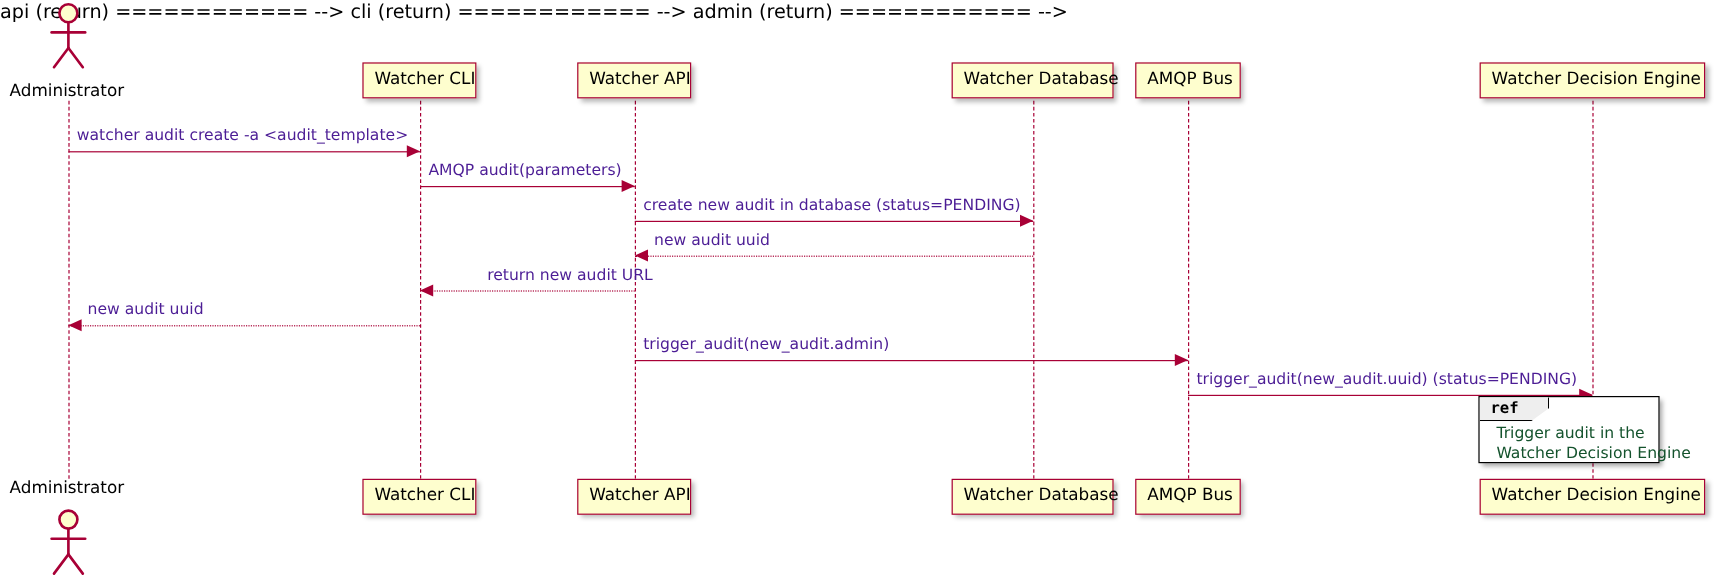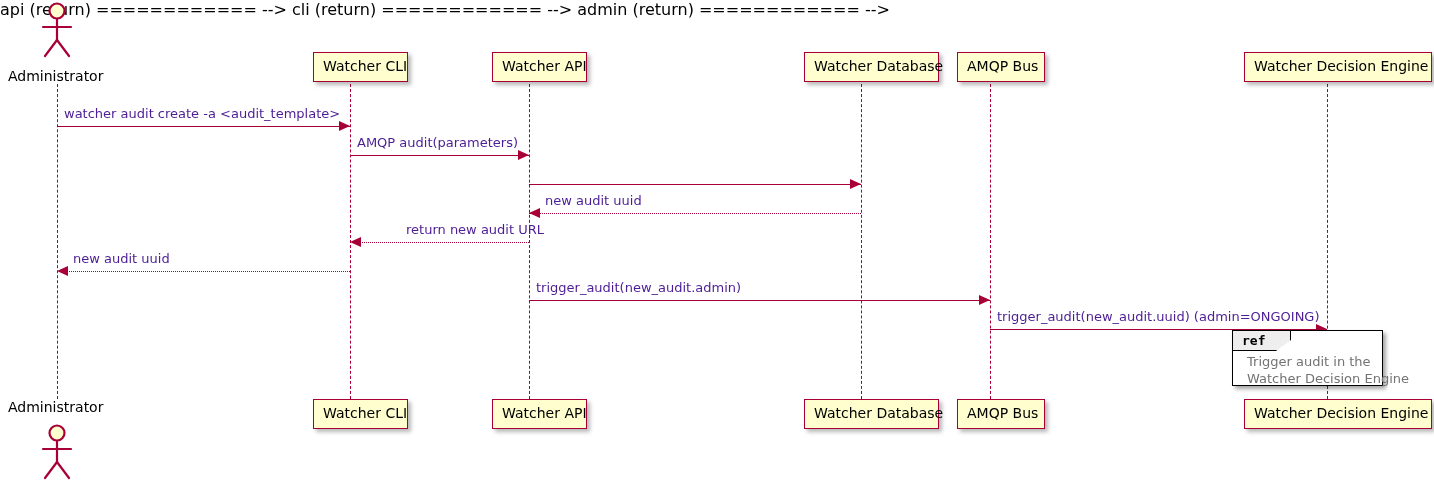--- a/index.html
+++ b/index.html
@@ -26,21 +26,20 @@
     border: 1.5px solid #A80036;
     color: #000000;
     font-size: 14px;
     line-height: 26px;
     height: 30px;
     text-align: center;
     white-space: nowrap;
     box-shadow: 3px 3px 4px rgba(0,0,0,0.28);
     padding: 0 9px;
     z-index: 5;
-    margin-left: 11px;
   }
 
   
   .actor {
     position: absolute;
     width: 46px;
     height: 56px;
     z-index: 5;
   }
   .actor svg { display: block; overflow: visible; }
@@ -120,21 +119,21 @@
     font-size: 13px;
     font-weight: bold;
     color: #000000;
     font-family: "DejaVu Sans Mono", monospace;
   }
   .ref-text {
     position: absolute;
     left: 14px;
     top: 22px;
     font-size: 13px;
-    color: #737373;
+    color: #14532d;
     line-height: 17px;
     white-space: pre;
   }
 </style>
 </head>
 <body>
 
 <div id="canvas">
 
   
@@ -172,20 +171,21 @@
   <div class="msg-label" style="left:64px; top:106px;">watcher audit create -a &lt;audit_template&gt;</div>
 
   
   <div class="msg-line" style="left:350px; top:155px; width:179px;"></div>
   <div class="arrow-head right" style="left:518px; top:150px;"></div>
   <div class="msg-label" style="left:357px; top:135px;">AMQP audit(parameters)</div>
 
   
   <div class="msg-line" style="left:529px; top:184px; width:332px;"></div>
   <div class="arrow-head right" style="left:850px; top:179px;"></div>
+  <div class="msg-label" style="left:536px; top:164px;">create new audit in database (status=PENDING)</div>
 
    api (return) ============ --&gt;
   <div class="msg-line dotted" style="left:529px; top:213px; width:332px;"></div>
   <div class="arrow-head left" style="left:529px; top:208px;"></div>
   <div class="msg-label" style="left:545px; top:193px;">new audit uuid</div>
 
    cli (return) ============ --&gt;
   <div class="msg-line dotted" style="left:350px; top:242px; width:179px;"></div>
   <div class="arrow-head left" style="left:350px; top:237px;"></div>
   <div class="msg-label" style="left:366px; top:222px;margin-left:40px;">return new audit URL</div>
@@ -196,21 +196,21 @@
   <div class="msg-label" style="left:73px; top:251px;">new audit uuid</div>
 
   
   <div class="msg-line" style="left:529px; top:300px; width:461px;"></div>
   <div class="arrow-head right" style="left:979px; top:295px;"></div>
   <div class="msg-label" style="left:536px; top:280px;">trigger_audit(new_audit.admin)</div>
 
   
   <div class="msg-line" style="left:990px; top:329px; width:337px;"></div>
   <div class="arrow-head right" style="left:1316px; top:324px;"></div>
-  <div class="msg-label" style="left:997px; top:309px;">trigger_audit(new_audit.uuid) (admin=ONGOING)</div>
+  <div class="msg-label" style="left:997px; top:309px;">trigger_audit(new_audit.uuid) (status=PENDING)</div>
 
   
   <div class="ref-box" style="left:1232px; top:330px; width:151px; height:56px;">
     <div class="ref-tab"></div>
     <div class="ref-tab-label">ref</div>
     <div class="ref-text">Trigger audit in the</div>
     <div class="ref-text" style="top:39px;">Watcher Decision Engine</div>
   </div>
 
   

